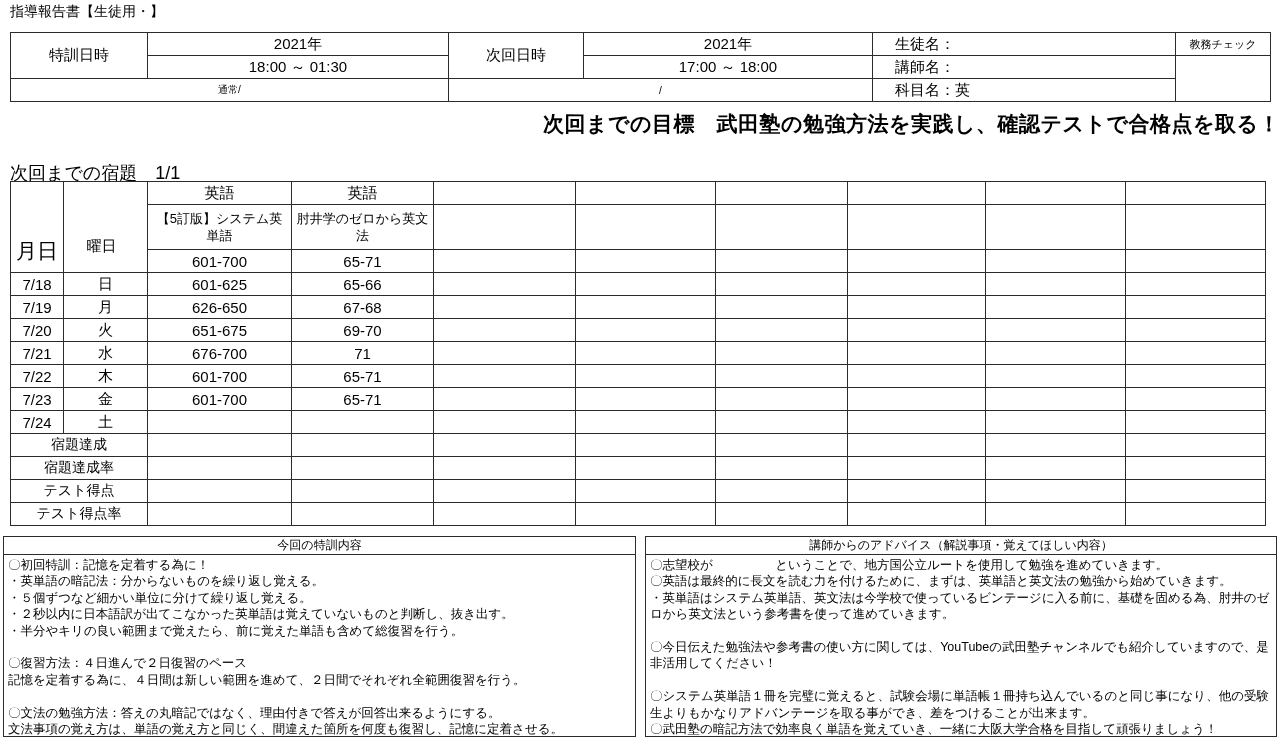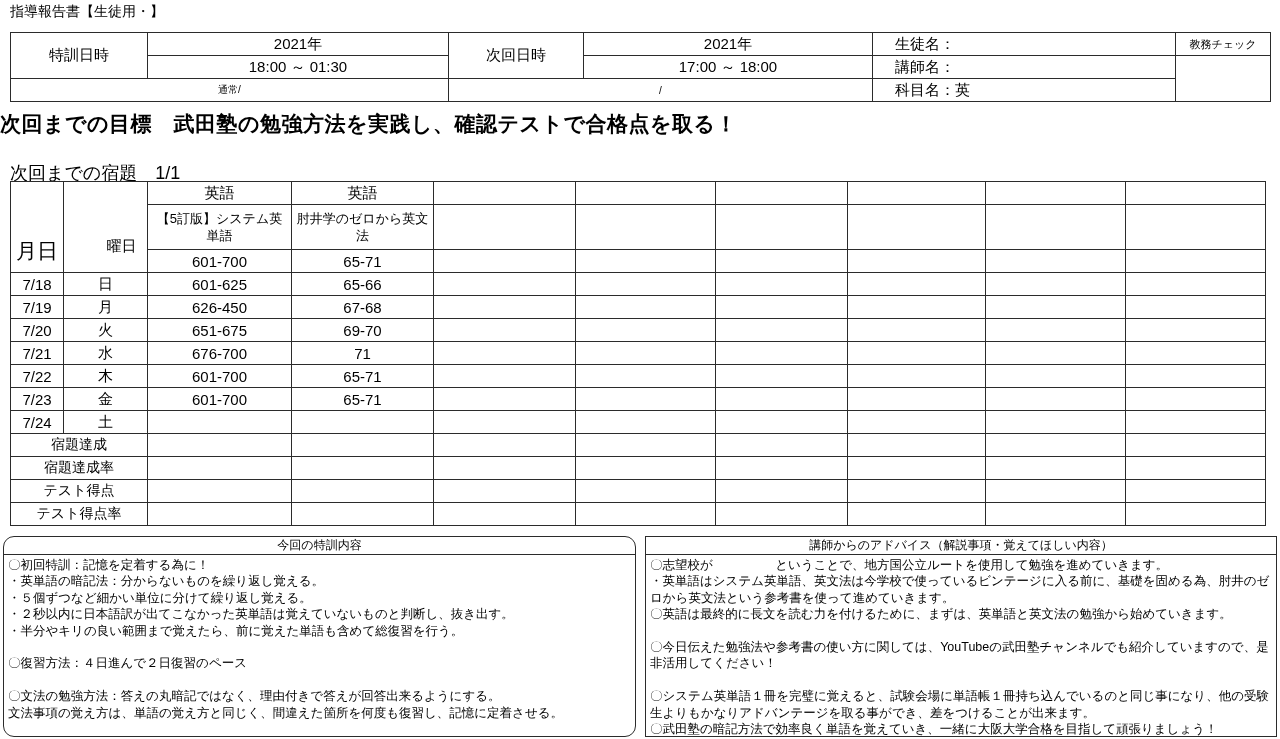--- a/index.html
+++ b/index.html
@@ -69,21 +69,21 @@
     font-size: 11px;
   }
   .header-table td.val { font-size: 15px; }
 
   
   .goal-line {
     position: absolute;
     left: 0;
     top: 110px;
     width: 1280px;
-    text-align: left;
+    text-align: right;
     font-size: 21px;
     font-weight: 700;
     letter-spacing: 0.5px;
   }
 
   
   .hw-caption {
     position: absolute;
     left: 10px;
     top: 161px;
@@ -115,21 +115,21 @@
 
   
   .box {
     position: absolute;
     top: 536px;
     border: 1px solid #2b2b2b;
     box-sizing: border-box;
     height: 201px;
     background: #fff;
   }
-  .box-left  { left: 3px;   width: 633px; border-radius: 11px; }
+  .box-left  { left: 3px;   width: 633px; }
   .box-right { left: 645px; width: 632px; }
   .box-title {
     border-bottom: 1px solid #2b2b2b;
     text-align: center;
     font-size: 12px;
     line-height: 17px;
     height: 17px;
     overflow: hidden;
   }
   .box-body {
@@ -247,21 +247,21 @@
         <td></td>
         <td></td>
         <td></td>
         <td></td>
         <td></td>
         <td></td>
       </tr>
       <tr>
         <td>7/19</td>
         <td>月</td>
-        <td>626-450</td>
+        <td>626-650</td>
         <td>67-68</td>
         <td></td>
         <td></td>
         <td></td>
         <td></td>
         <td></td>
         <td></td>
       </tr>
       <tr>
         <td>7/20</td>
@@ -365,44 +365,45 @@
         <td></td>
         <td></td>
         <td></td>
         <td></td>
         <td></td>
       </tr>
     </tbody>
   </table>
 
   <div style="position:absolute;left:11px;top:237px;width:52px;text-align:center;font-size:21px;">月日</div>
-  <div style="position:absolute;left:80px;top:237px;width:83px;text-align:center;font-size:15px;">曜日</div>
+  <div style="position:absolute;left:60px;top:237px;width:83px;text-align:center;font-size:15px;">曜日</div>
 
   <div class="box box-left">
     <div class="box-title">今回の特訓内容</div>
     <div class="box-body">
         <p>〇初回特訓：記憶を定着する為に！</p>
         <p>・英単語の暗記法：分からないものを繰り返し覚える。</p>
         <p>・５個ずつなど細かい単位に分けて繰り返し覚える。</p>
         <p>・２秒以内に日本語訳が出てこなかった英単語は覚えていないものと判断し、抜き出す。</p>
         <p>・半分やキリの良い範囲まで覚えたら、前に覚えた単語も含めて総復習を行う。</p>
         <p class="spacer"></p>
         <p>〇復習方法：４日進んで２日復習のペース</p>
+        <p>記憶を定着する為に、４日間は新しい範囲を進めて、２日間でそれぞれ全範囲復習を行う。</p>
         <p class="spacer"></p>
         <p>〇文法の勉強方法：答えの丸暗記ではなく、理由付きで答えが回答出来るようにする。</p>
         <p>文法事項の覚え方は、単語の覚え方と同じく、間違えた箇所を何度も復習し、記憶に定着させる。</p>
       </div>
   </div>
 
   <div class="box box-right">
     <div class="box-title">講師からのアドバイス（解説事項・覚えてほしい内容）</div>
     <div class="box-body">
         <p>〇志望校が　　　　　ということで、地方国公立ルートを使用して勉強を進めていきます。</p>
+        <p>〇英語は最終的に長文を読む力を付けるために、まずは、英単語と英文法の勉強から始めていきます。</p>
         <p>・英単語はシステム英単語、英文法は今学校で使っているビンテージに入る前に、基礎を固める為、肘井のゼロから英文法という参考書を使って進めていきます。</p>
-        <p>〇英語は最終的に長文を読む力を付けるために、まずは、英単語と英文法の勉強から始めていきます。</p>
         <p class="spacer"></p>
         <p>〇今日伝えた勉強法や参考書の使い方に関しては、YouTubeの武田塾チャンネルでも紹介していますので、是非活用してください！</p>
         <p class="spacer"></p>
         <p>〇システム英単語１冊を完璧に覚えると、試験会場に単語帳１冊持ち込んでいるのと同じ事になり、他の受験生よりもかなりアドバンテージを取る事ができ、差をつけることが出来ます。</p>
         <p>〇武田塾の暗記方法で効率良く単語を覚えていき、一緒に大阪大学合格を目指して頑張りましょう！</p>
       </div>
   </div>
 
 </div>
 

